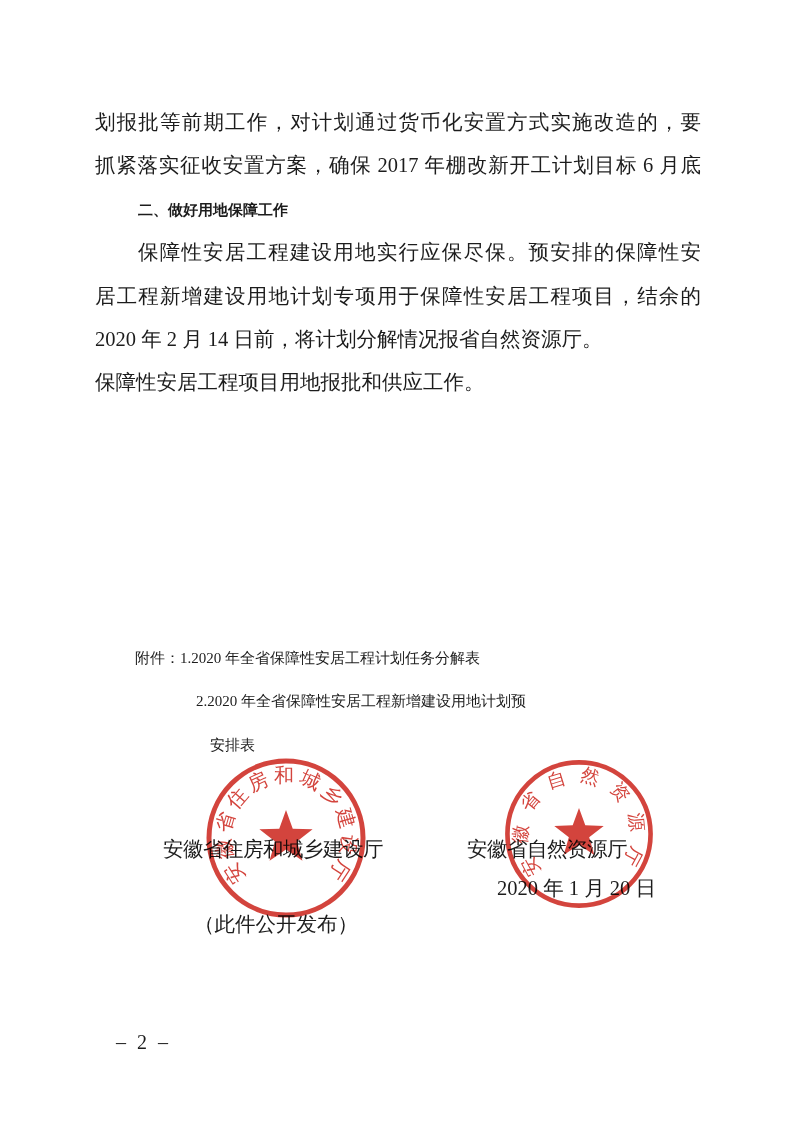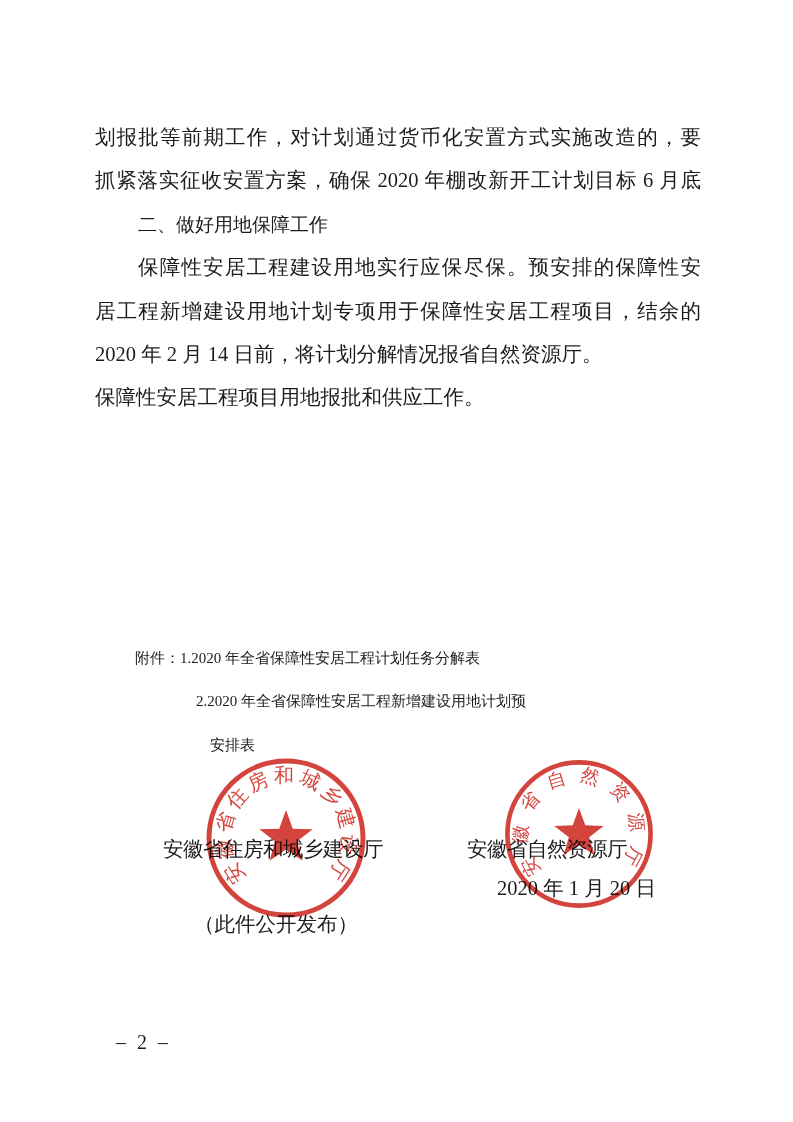--- a/index.html
+++ b/index.html
@@ -9,36 +9,36 @@
     background:#ffffff;
     position:relative;
     font-family:"Liberation Serif","DejaVu Serif",serif;
     color:var(--ink);
     overflow:hidden;
   }
   .page { position:absolute; inset:0; }
 
   
   .body-text {
-    position:absolute; left:95px; top:116px; width:606px;
+    position:absolute; left:95px; top:101px; width:606px;
     font-size:20.5px;
   }
   .line {
     height:43.4px; line-height:43.4px;
     white-space:nowrap; overflow:visible;
   }
   .line.fill {
     white-space:normal;
     text-align:justify; text-align-last:justify;
     overflow:hidden;
   }
   .line.indent { text-indent:43px; }
   .line.heading {
     font-family:"Liberation Sans","DejaVu Sans",sans-serif;
-    font-weight:normal; font-size:19px;
+    font-weight:bold; font-size:15px;
   }
 
   
   .attachments {
     position:absolute; left:135px; top:637px; width:560px;
     font-size:15px;
   }
   .att-line { height:43.4px; line-height:43.4px; white-space:nowrap; }
   .att-line.cont1 { padding-left:61px; }
   .att-line.cont2 { padding-left:75px; }
@@ -76,21 +76,21 @@
   .seal-left  text { letter-spacing:4px; }
   .seal-right text { letter-spacing:13px; }
 </style>
 </head>
 <body>
 
 <div class="page">
 
   <div class="body-text">
     <div class="line fill">划报批等前期工作，对计划通过货币化安置方式实施改造的，要</div>
-    <div class="line fill">抓紧落实征收安置方案，确保 2020 年棚改新开工计划目标 6 月底</div>
+    <div class="line fill">抓紧落实征收安置方案，确保 2017 年棚改新开工计划目标 6 月底</div>
     <div class="line heading indent">二、做好用地保障工作</div>
     <div class="line fill indent">保障性安居工程建设用地实行应保尽保。预安排的保障性安</div>
     <div class="line fill">居工程新增建设用地计划专项用于保障性安居工程项目，结余的</div>
     <div class="line">2020 年 2 月 14 日前，将计划分解情况报省自然资源厅。</div>
     <div class="line">保障性安居工程项目用地报批和供应工作。</div>
   </div>
 
   <div class="attachments">
     <div class="att-line"><span>附件：</span><span>1.2020 年全省保障性安居工程计划任务分解表</span></div>
     <div class="att-line cont1">2.2020 年全省保障性安居工程新增建设用地计划预</div>

